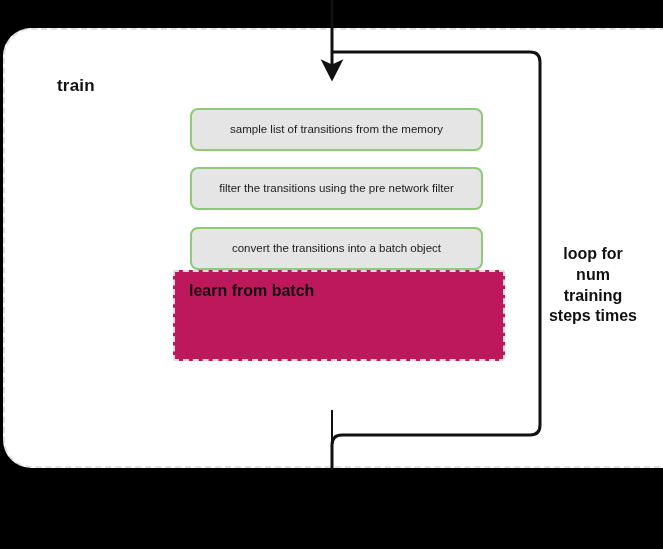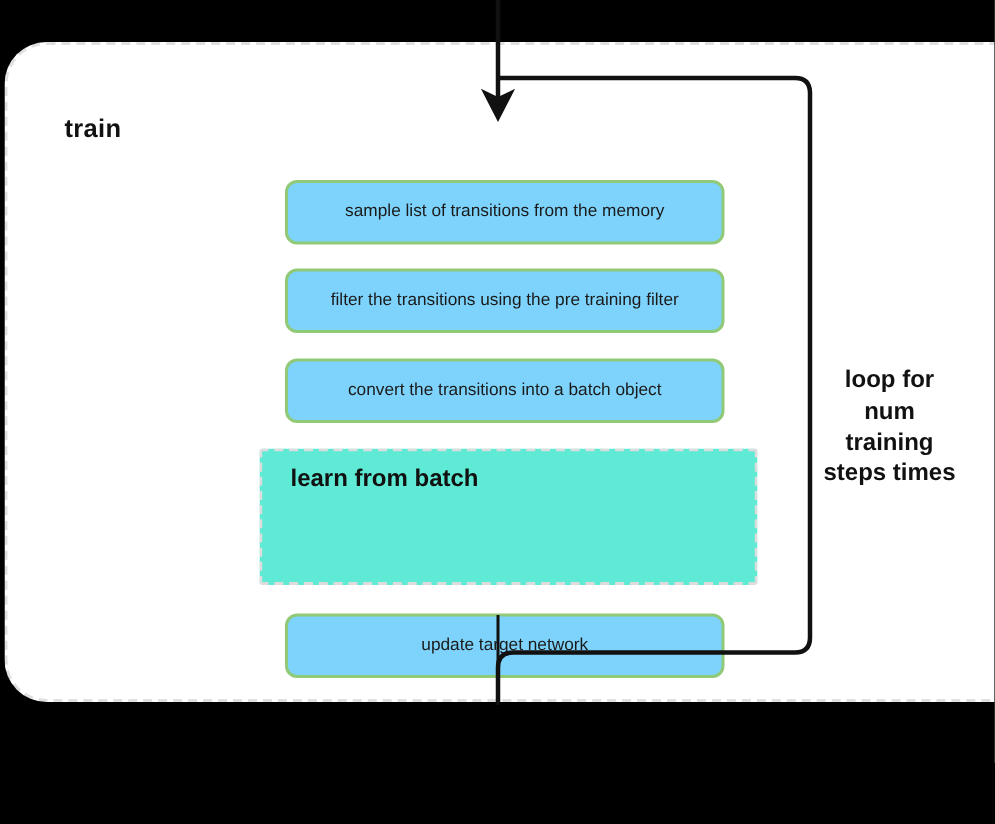--- a/index.html
+++ b/index.html
@@ -26,68 +26,66 @@
     width: 700px;     
     height: 440px;
     background: #ffffff;
     border: 2px dashed #e0e0e0;
     border-radius: 28px;
     box-sizing: border-box;
   }
 
   #train-title {
     position: absolute;
-    left: 38px;
+    left: 52px;
     top: 46px;
     font-size: 17px;
     font-weight: bold;
     color: #111111;
     letter-spacing: 0.2px;
     text-align: center;
   }
 
   
   .step-box {
     position: absolute;
     left: 185px;
     width: 293px;
     height: 43px;
-    background: #7dd3fc;
+    background: #e5e5e5;
     border: 2px solid #90c978;
     border-radius: 8px;
     box-sizing: border-box;
     display: flex;
     align-items: center;
     justify-content: center;
-    margin-top: 12px;
   }
   .step-label {
     font-size: 11.5px;
     color: #1a1a1a;
     text-align: center;
     line-height: 1.2;
   }
 
   #step-box-0 { top: 78px; }
   #step-box-1 { top: 137px; }
   #step-box-2 { top: 197px; justify-content: center; }
   #step-box-3 { top: 367px; }
 
   
   #learn-from-batch-box {
     position: absolute;
     left: 168px;
-    top: 269px;
+    top: 240px;
     width: 332px;
     height: 91px;
-    background: #5eead4;
+    background: #be185d;
     border: 2px dashed #dcdcdc;
     border-radius: 2px;
     box-sizing: border-box;
-    text-align: right;
   }
   #learn-from-batch-title {
     position: absolute;
     left: 14px;
     top: 8px;
     font-size: 16px;
     font-weight: bold;
     color: #111111;
     line-height: 1.42;
     width: 130px;
@@ -127,27 +125,24 @@
     <div id="learn-from-batch-box">
       <div id="learn-from-batch-title">learn from batch</div>
     </div>
 
     <div id="loop-label">loop for num training steps times</div>
 
     <div class="step-box" id="step-box-0">
       <span class="step-label">sample list of transitions from the memory</span>
     </div>
     <div class="step-box" id="step-box-1">
-      <span class="step-label">filter the transitions using the pre training filter</span>
+      <span class="step-label">filter the transitions using the pre network filter</span>
     </div>
     <div class="step-box" id="step-box-2">
       <span class="step-label">convert the transitions into a batch object</span>
-    </div>
-    <div class="step-box" id="step-box-3">
-      <span class="step-label">update target network</span>
     </div>
   </div>
 
   <svg id="edges" viewBox="0 0 663 549" width="663" height="549">
     <defs>
       <marker id="arrowhead" markerWidth="9" markerHeight="9" refX="4.2" refY="4.4" orient="auto" markerUnits="strokeWidth">
         <path d="M0.6,0.6 L8,4.4 L0.6,8.2 L2.4,4.4 Z" fill="#111111"></path>
       </marker>
     </defs>
 

